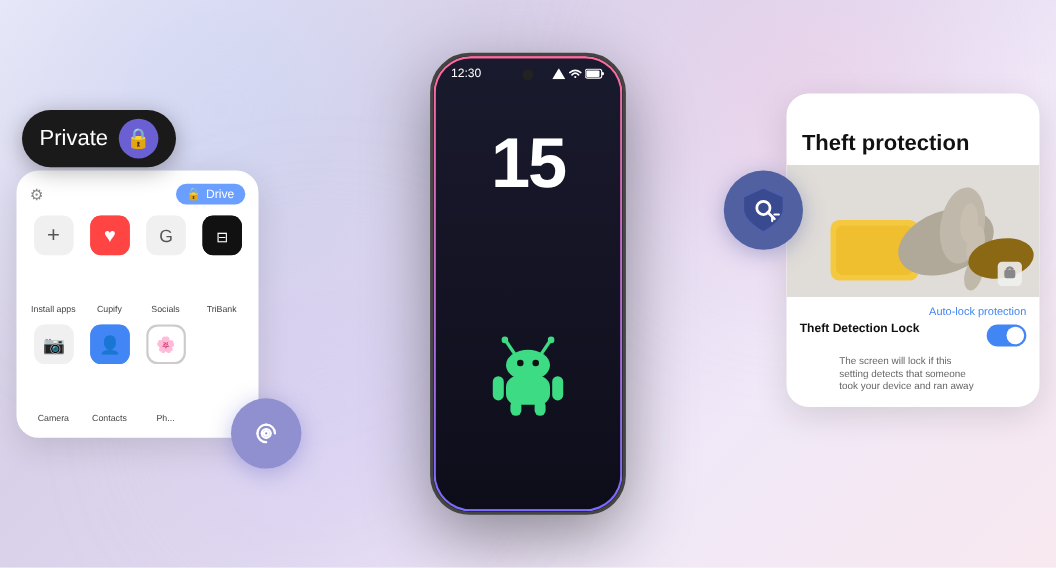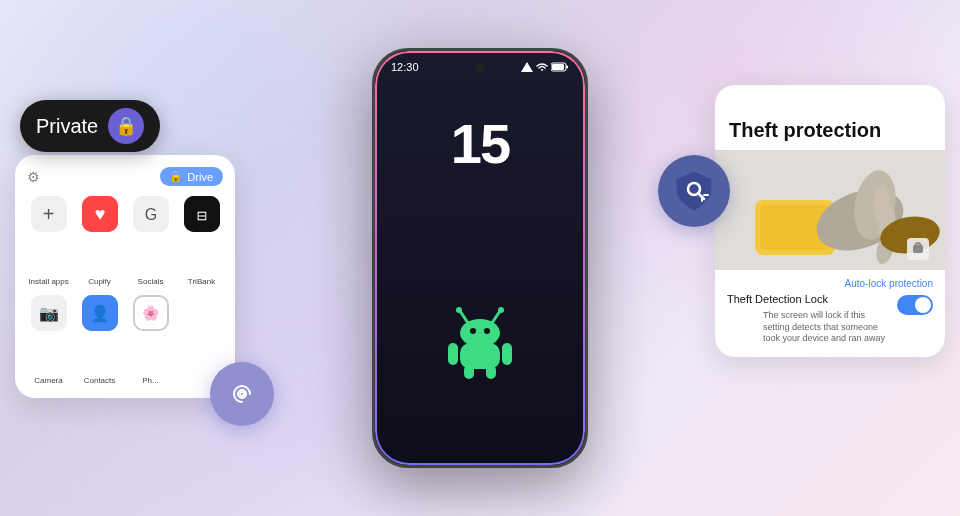--- a/index.html
+++ b/index.html
@@ -34,21 +34,21 @@
       background: #d0c8f8;
       bottom: 50px; left: 200px;
     }
 
     
     .phone {
       position: absolute;
       left: 50%;
       top: 50%;
       transform: translate(-50%, -50%);
-      width: 216px;
+      width: 178px;
       height: 420px;
       background: #111;
       border-radius: 36px;
       border: 3px solid #444;
       box-shadow: 0 20px 60px rgba(0,0,0,0.4), inset 0 0 0 1px #555;
       overflow: hidden;
       z-index: 10;
     }
     .phone::before {
       content: '';
@@ -98,21 +98,21 @@
       display: flex;
       gap: 3px;
       align-items: center;
     }
     .phone-number {
       position: absolute;
       top: 60px;
       left: 50%;
       transform: translateX(-50%);
       color: white;
-      font-size: 56px;
+      font-size: 64px;
       font-weight: 700;
       z-index: 20;
       letter-spacing: -2px;
     }
     .android-mascot {
       position: absolute;
       bottom: 80px;
       left: 50%;
       transform: translateX(-50%);
       z-index: 20;
@@ -291,23 +291,23 @@
       text-align: right;
     }
     .theft-detection-row {
       display: flex;
       align-items: flex-start;
       justify-content: space-between;
       gap: 8px;
     }
     .theft-detection-text h4 {
       font-size: 11px;
-      font-weight: 400;
+      font-weight: 700;
       color: #111;
-      margin-bottom: 5px;
+      margin-bottom: 18px;
     }
     .theft-detection-text p {
       font-size: 9px;
       color: #666;
       line-height: 1.3;
       margin-left: 36px;
     }
     .toggle-on {
       width: 36px;
       height: 20px;

